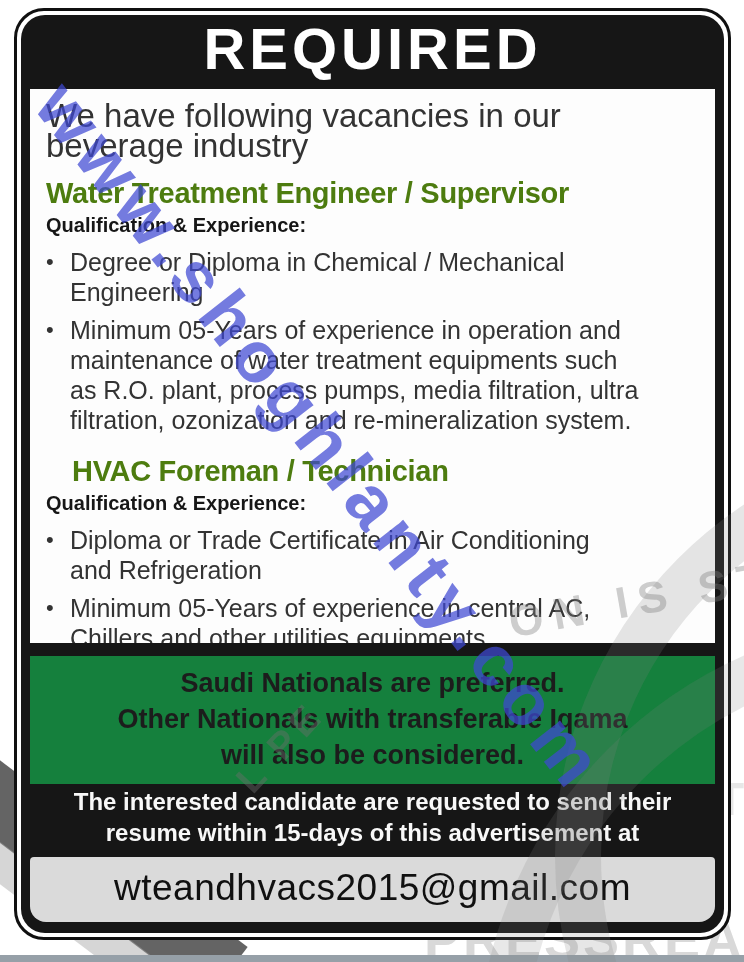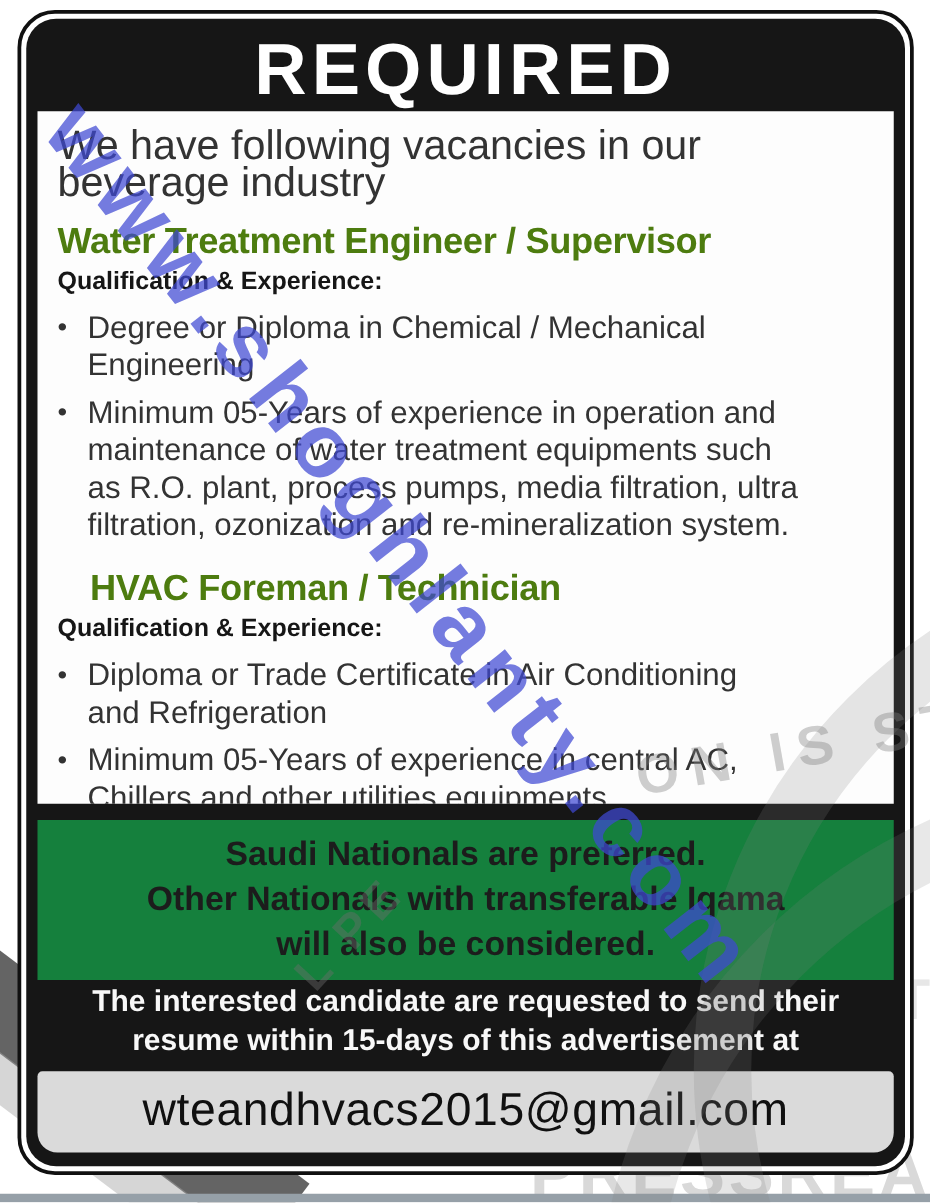--- a/index.html
+++ b/index.html
@@ -28,21 +28,21 @@
   .ad{
     position:absolute; left:14px; top:8px; width:717px; height:932px;
     border:3px solid #101010; border-radius:30px; background:#ffffff;
     padding:4px; box-sizing:border-box; z-index:1;
   }
   .ad-frame{
     height:100%; box-sizing:border-box; background:#161616; border-radius:24px;
     padding:0 9px; display:flex; flex-direction:column; overflow:hidden;
   }
   .ad-header{
-    flex:none; height:74px; display:flex; align-items:flex-end; justify-content:center;
+    flex:none; height:74px; display:flex; align-items:flex-start; justify-content:center;
     color:#ffffff; font-size:58px; font-weight:bold; letter-spacing:4px;
   }
   .ad-content{
     flex:1; background:#fdfdfd; padding:8px 16px 4px 16px; overflow:hidden; color:#333333;
   }
   .intro{font-size:33px; line-height:30px; margin:4px 0 0 0;}
   .job-title{font-size:29px; font-weight:bold; color:#4d7c0f; letter-spacing:-0.3px; margin:16px 0 0 0;}
   .job-title.second{margin-top:20px;margin-left:26px;}
   .job-sub{font-size:20px; font-weight:bold; color:#161616; margin:4px 0 0 0;}
   .blist{margin-top:10px;}

